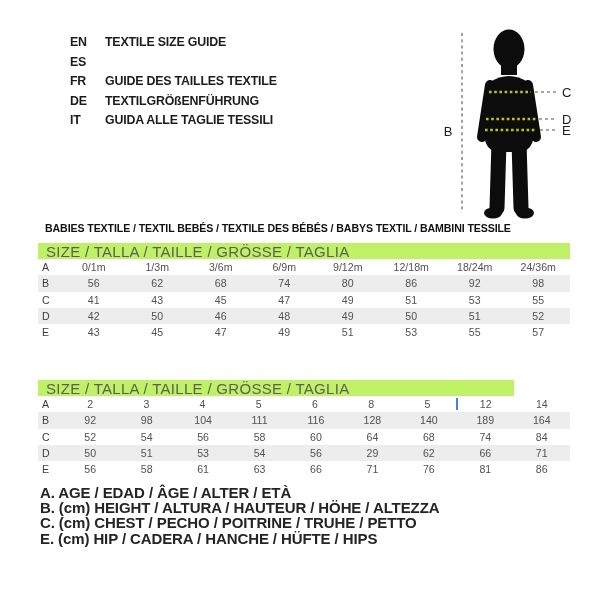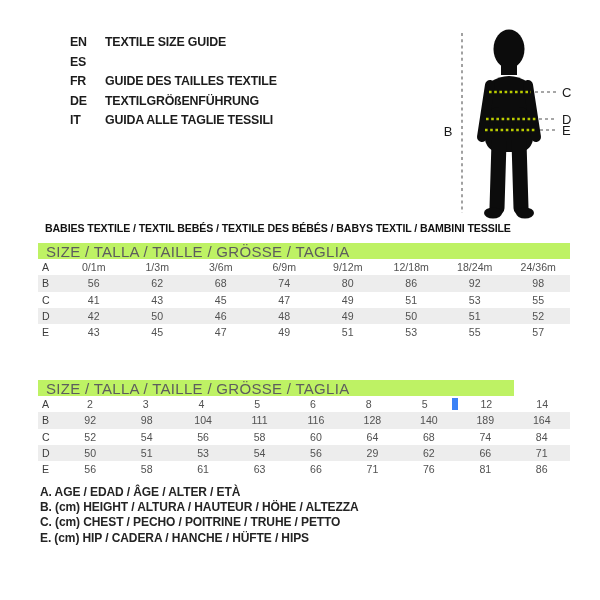--- a/index.html
+++ b/index.html
@@ -28,24 +28,24 @@
   .children-table{top:380px;}
   .size-bar{display:flex;height:16.2px;align-items:center;}
   .size-bar-fill{background:#bef264;height:100%;display:flex;align-items:center;
                  width:100%;color:#5d5d5d;font-size:15px;letter-spacing:0.3px;
                  padding-left:8px;box-sizing:border-box;white-space:nowrap;}
   .size-bar-fill.short{width:89.5%;}
   .trow{display:flex;height:16.2px;align-items:center;}
   .trow.stripe{background:#ededed;}
   .tcell{flex:1;text-align:center;}
   .tcell.label{flex:0 0 20px;text-align:left;padding-left:4px;color:#3c3c3c;}
-  .tcell.hl-left{border-left:6px solid #3b82f6;}
-
-  
-  .legend{position:absolute;left:40px;top:485px;font-size:12px;font-weight:700;
+  .tcell.hl-left{border-left:2px solid #3b82f6;}
+
+  
+  .legend{position:absolute;left:40px;top:485px;font-size:15px;font-weight:700;
           color:#242424;letter-spacing:-0.1px;line-height:15.2px;}
 </style>
 </head>
 <body>
 
 <div class="canvas">
 
   <div class="lang-block">
     <div class="lang-row">
       <span class="lang-code">EN</span>

